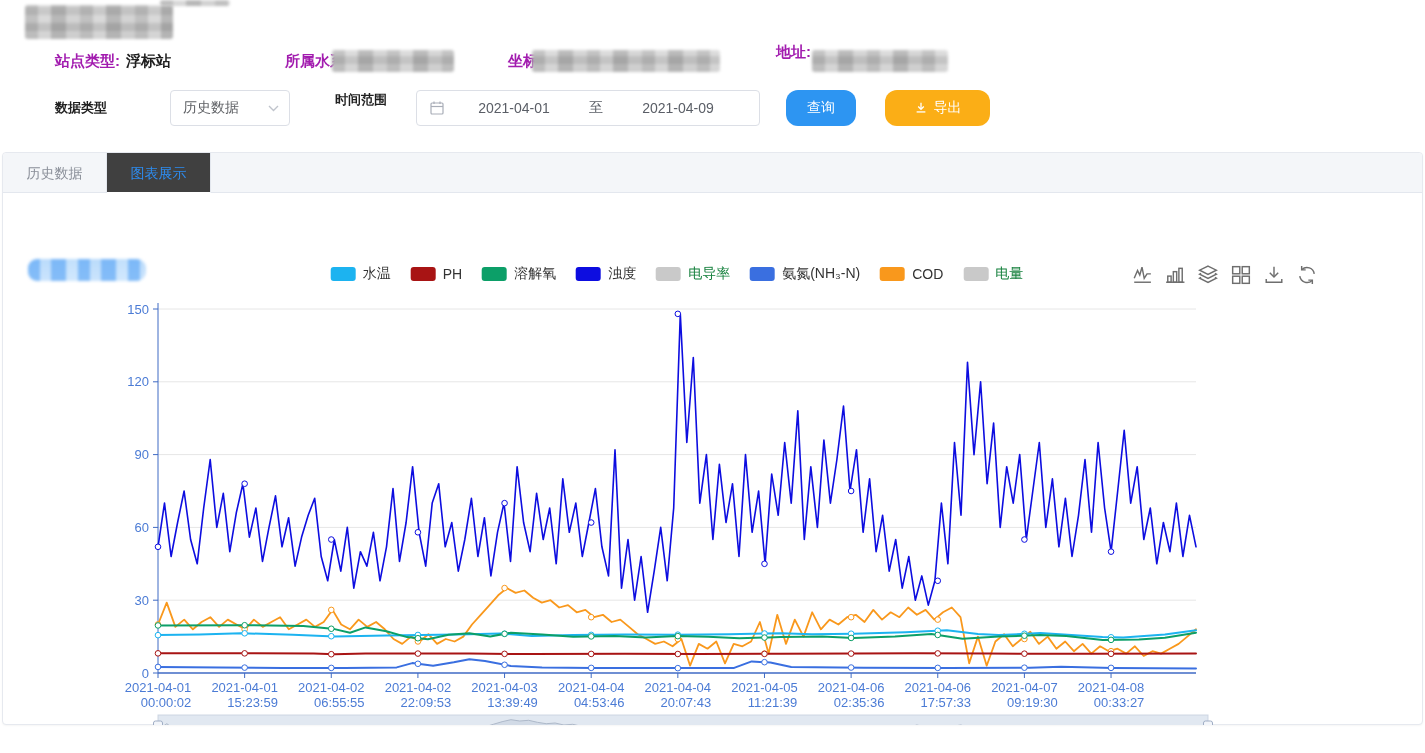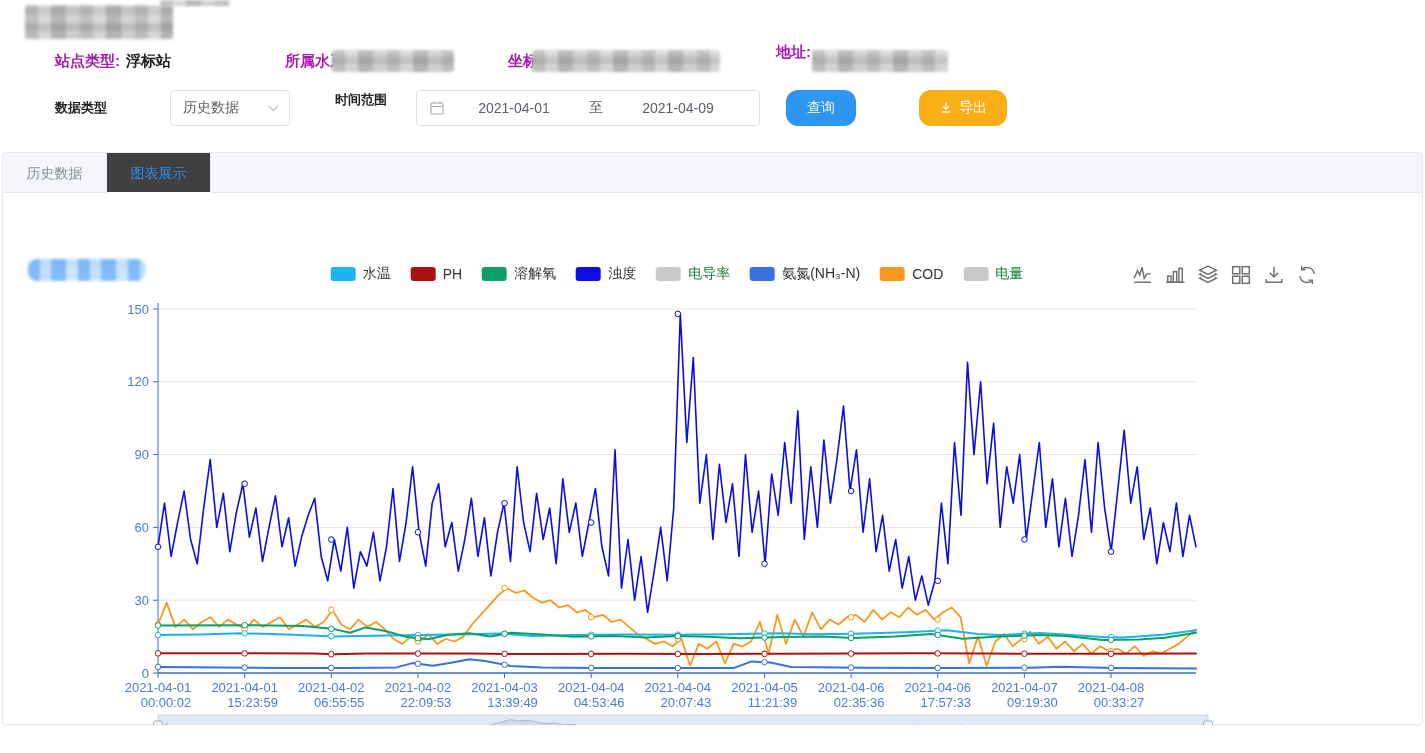--- a/index.html
+++ b/index.html
@@ -39,21 +39,21 @@
 
   .date-box{ width:344px; height:36px; border:1px solid #dcdfe6; border-radius:4px;
     background:#fff; display:flex; align-items:center; padding:0 12px; }
   .date-box .dt{ font-size:14px; color:#5a5e66; flex:1; text-align:center; }
   .date-box .sep{ font-size:14px; color:#5a5e66; padding:0 6px; }
 
   .btn{ height:36px; border:none; border-radius:12px; color:#fff; font-size:14px;
     display:inline-flex; align-items:center; justify-content:center; gap:6px; cursor:pointer;
     font-family:inherit; }
   .btn-query{ width:70px; background:#2d95f2; }
-  .btn-export{ width:88px; background:#fbae16;margin-left:34px; }
+  .btn-export{ width:105px; background:#fbae16; }
 
   
   .panel{ position:absolute; left:2px; top:152px; width:1421px; height:573px;
     background:#fff; border:1px solid #e6e9ef; border-radius:4px;
     box-shadow:0 1px 2px rgba(0,0,0,.04); }
   .tabbar{ position:relative; height:40px; background:#f4f6f9; border-bottom:1px solid #e3e7ee;
     display:flex; border-radius:4px 4px 0 0; }
   .tab{ width:104px; height:40px; line-height:40px; text-align:center; font-size:14px;
     color:#8a8f99; border-right:1px solid #e3e7ee; cursor:pointer; background:transparent; }
   .tab.active{ background:#404040; color:#2d8cf0; border-bottom:1px solid #fff; margin-bottom:-1px; }

